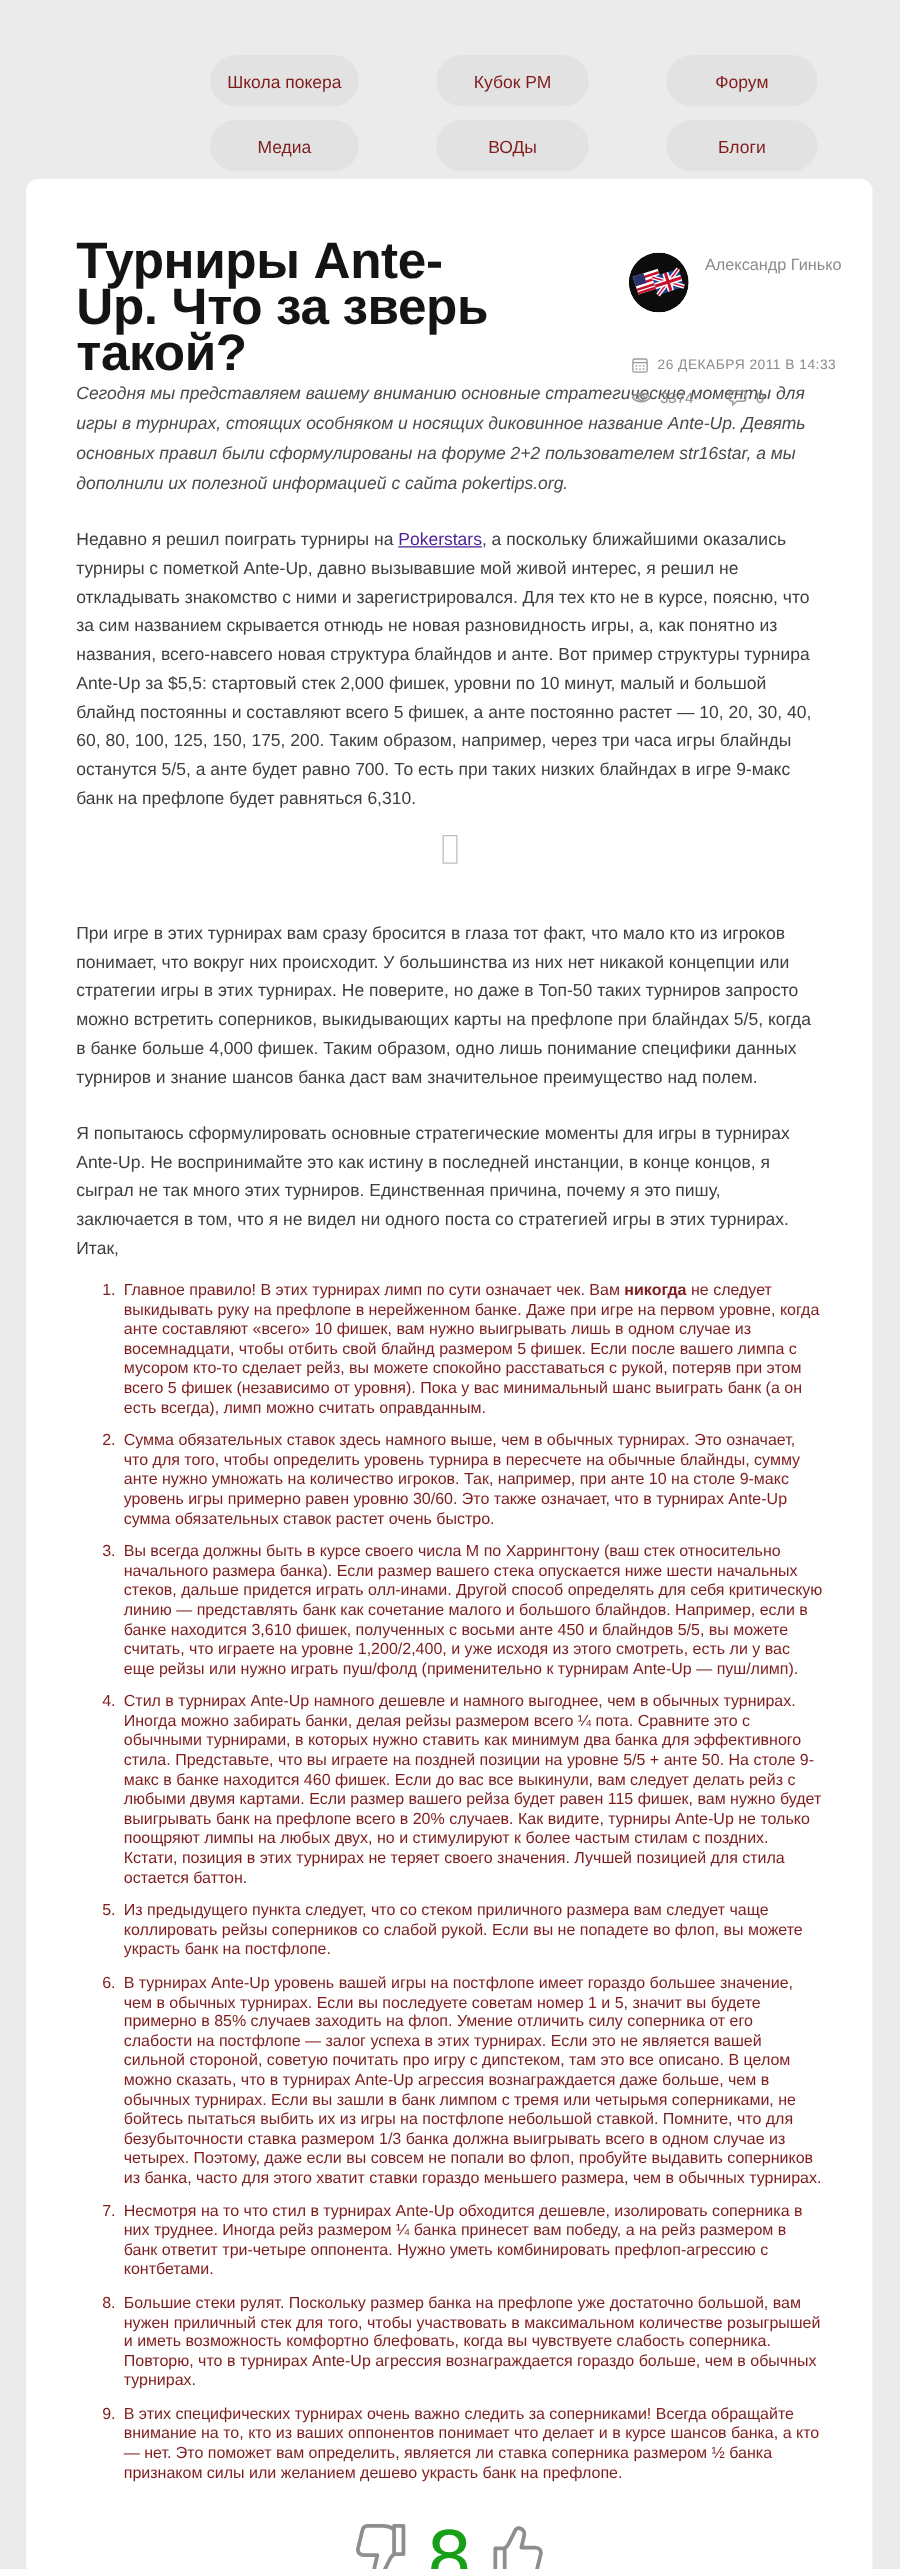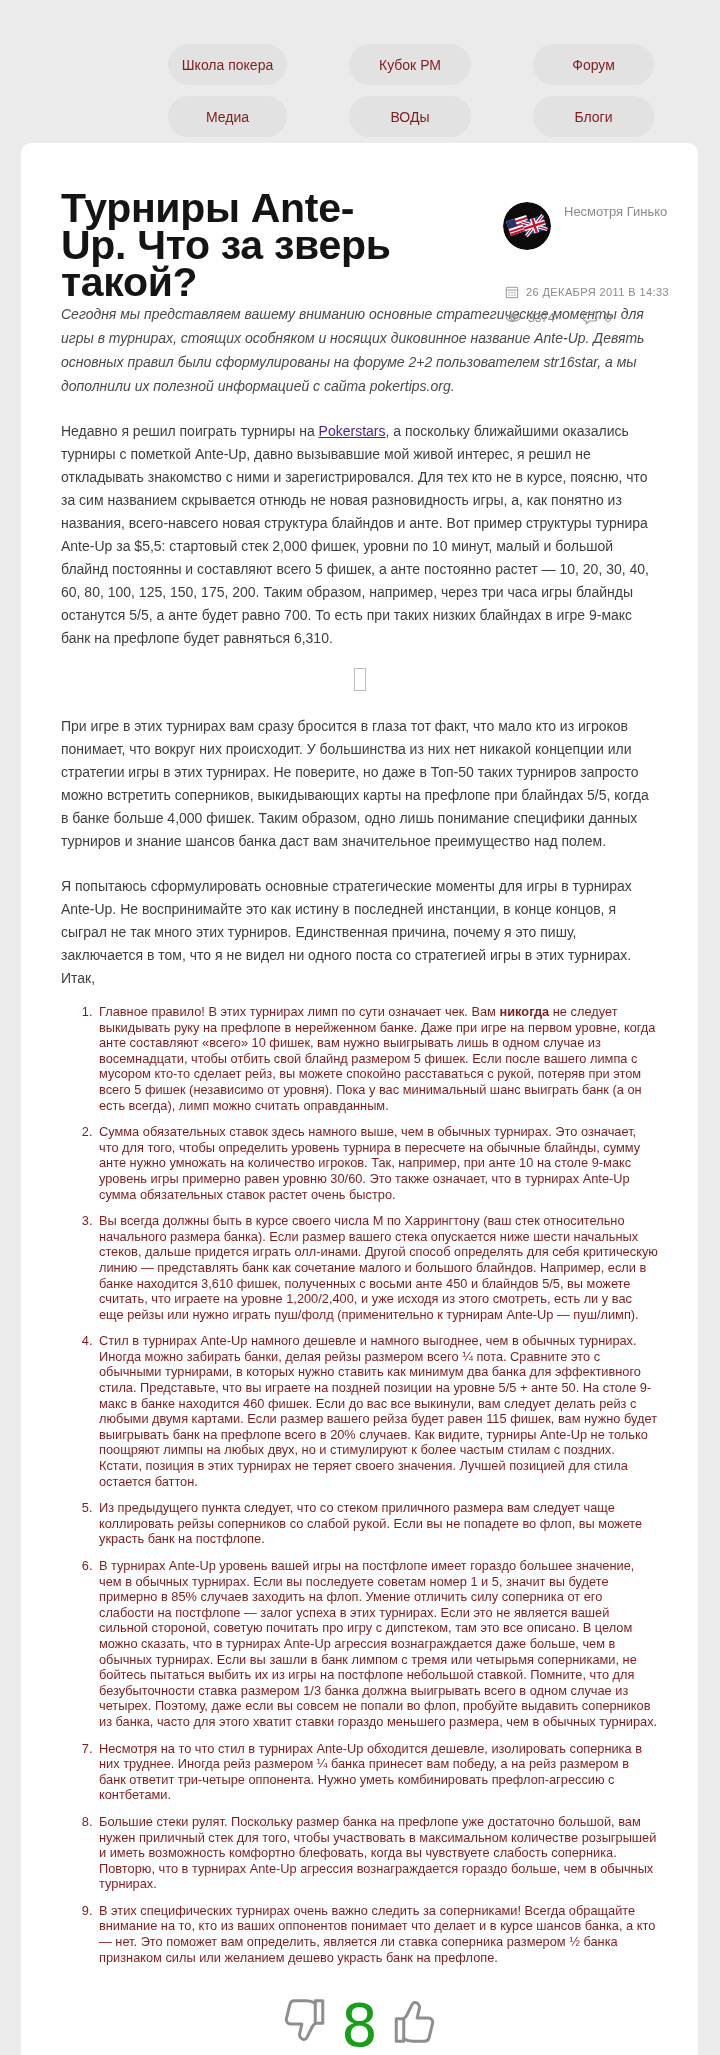--- a/index.html
+++ b/index.html
@@ -26,21 +26,21 @@
   .author-name{position:absolute;left:61px;top:4px;font-size:13px;line-height:16px;color:#8b8b8b;width:120px;}
   .meta-row{position:absolute;display:flex;align-items:center;gap:7px;white-space:nowrap;color:#8b8b8b;}
   .meta-date{left:2px;top:85px;font-size:11px;letter-spacing:.4px;}
   .meta-stats{left:2px;top:111px;font-size:12px;}
   .meta-stats .grp{display:flex;align-items:center;gap:7px;}
   .meta-stats .grp + .grp{margin-left:20px;}
   .mi{display:block;}
   
   .intro{font-style:italic;font-size:14px;line-height:24px;color:#4a4a4a;margin:0 40px;}
   .para{font-size:14px;line-height:23px;color:#3e3e3e;margin:22px 40px 0;}
-  .para.p2{margin-top:24px;}
+  .para.p2{margin-top:44px;}
   .textlink{color:#4c1d95;text-decoration:underline;cursor:pointer;}
   .broken-img{width:10px;height:21px;border:1px solid #bdbdbd;margin:18px auto 0;}
   .rules{margin:14px 40px 0;padding-left:35px;font-size:12.8px;line-height:15.6px;color:#7f1d1d;}
   .rules li{margin-bottom:11px;padding-left:3px;}
   .rules b{font-weight:bold;}
   
   .vote{margin-top:26px;display:flex;justify-content:center;align-items:flex-end;gap:10px;}
   .thumb{display:block;cursor:pointer;line-height:0;}
   .thumb.down{transform:rotate(180deg);}
   .score{font-family:"DejaVu Sans",sans-serif;font-size:58px;line-height:50px;color:#17a017;}
@@ -83,21 +83,21 @@
             <g transform="rotate(-18 32 25)">
               <rect x="21" y="16" width="22" height="15" fill="#1e3f94"></rect>
               <path d="M21 16 L43 31 M43 16 L21 31" stroke="#fff" stroke-width="3.4"></path>
               <path d="M21 16 L43 31 M43 16 L21 31" stroke="#c8102e" stroke-width="1.2"></path>
               <path d="M32 16 V31 M21 23.5 H43" stroke="#fff" stroke-width="5"></path>
               <path d="M32 16 V31 M21 23.5 H43" stroke="#c8102e" stroke-width="2.4"></path>
             </g>
           </g>
         </svg>
       </span>
-      <span class="author-name">Несмотря Гинько</span>
+      <span class="author-name">Александр Гинько</span>
       <span class="meta-row meta-date">
         <svg class="mi" width="14" height="14" viewBox="0 0 16 16">
           <rect x="1.5" y="2.5" width="13" height="12" rx="1.5" fill="none" stroke="#9a9a9a" stroke-width="1.2"></rect>
           <line x1="1.5" y1="5.8" x2="14.5" y2="5.8" stroke="#9a9a9a" stroke-width="1.2"></line>
           <g fill="#9a9a9a">
             <rect x="4" y="8" width="1.4" height="1.4"></rect>
               <rect x="7.3" y="8" width="1.4" height="1.4"></rect>
               <rect x="10.6" y="8" width="1.4" height="1.4"></rect>
             <rect x="4" y="11" width="1.4" height="1.4"></rect>
               <rect x="7.3" y="11" width="1.4" height="1.4"></rect>

